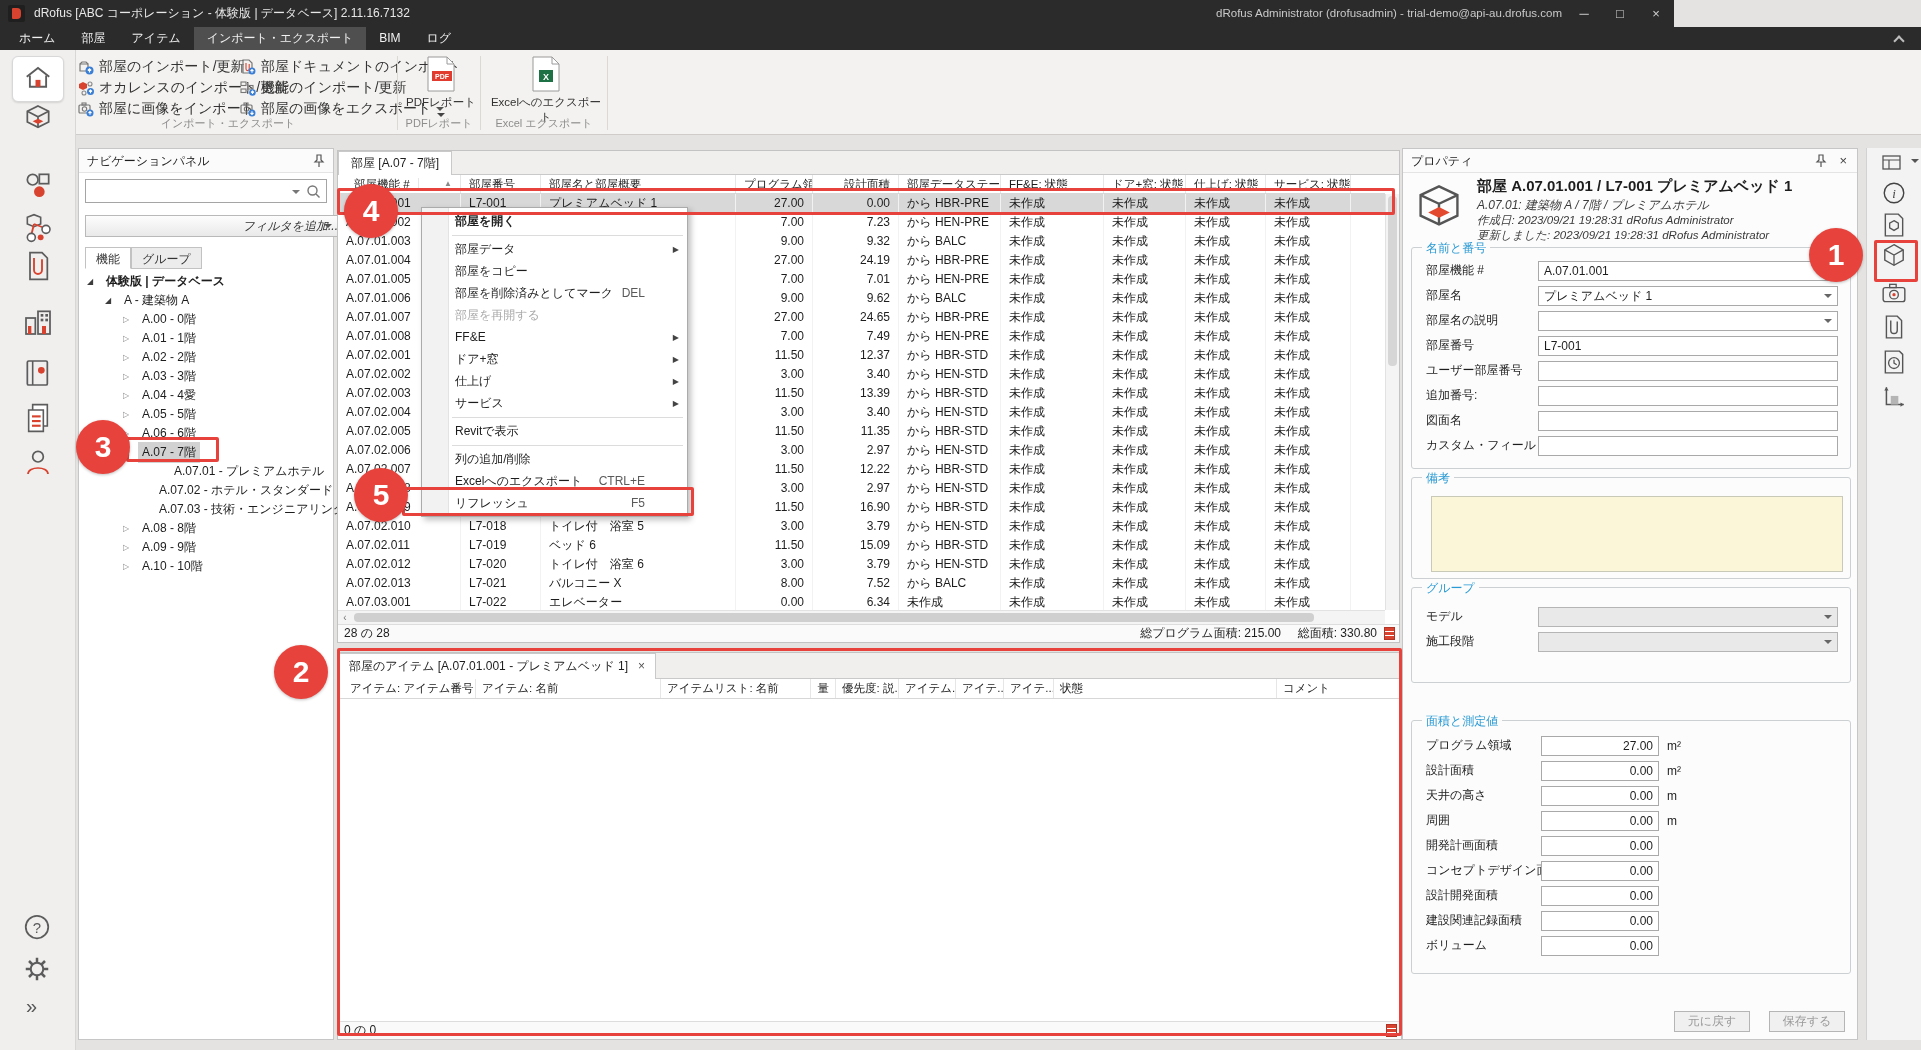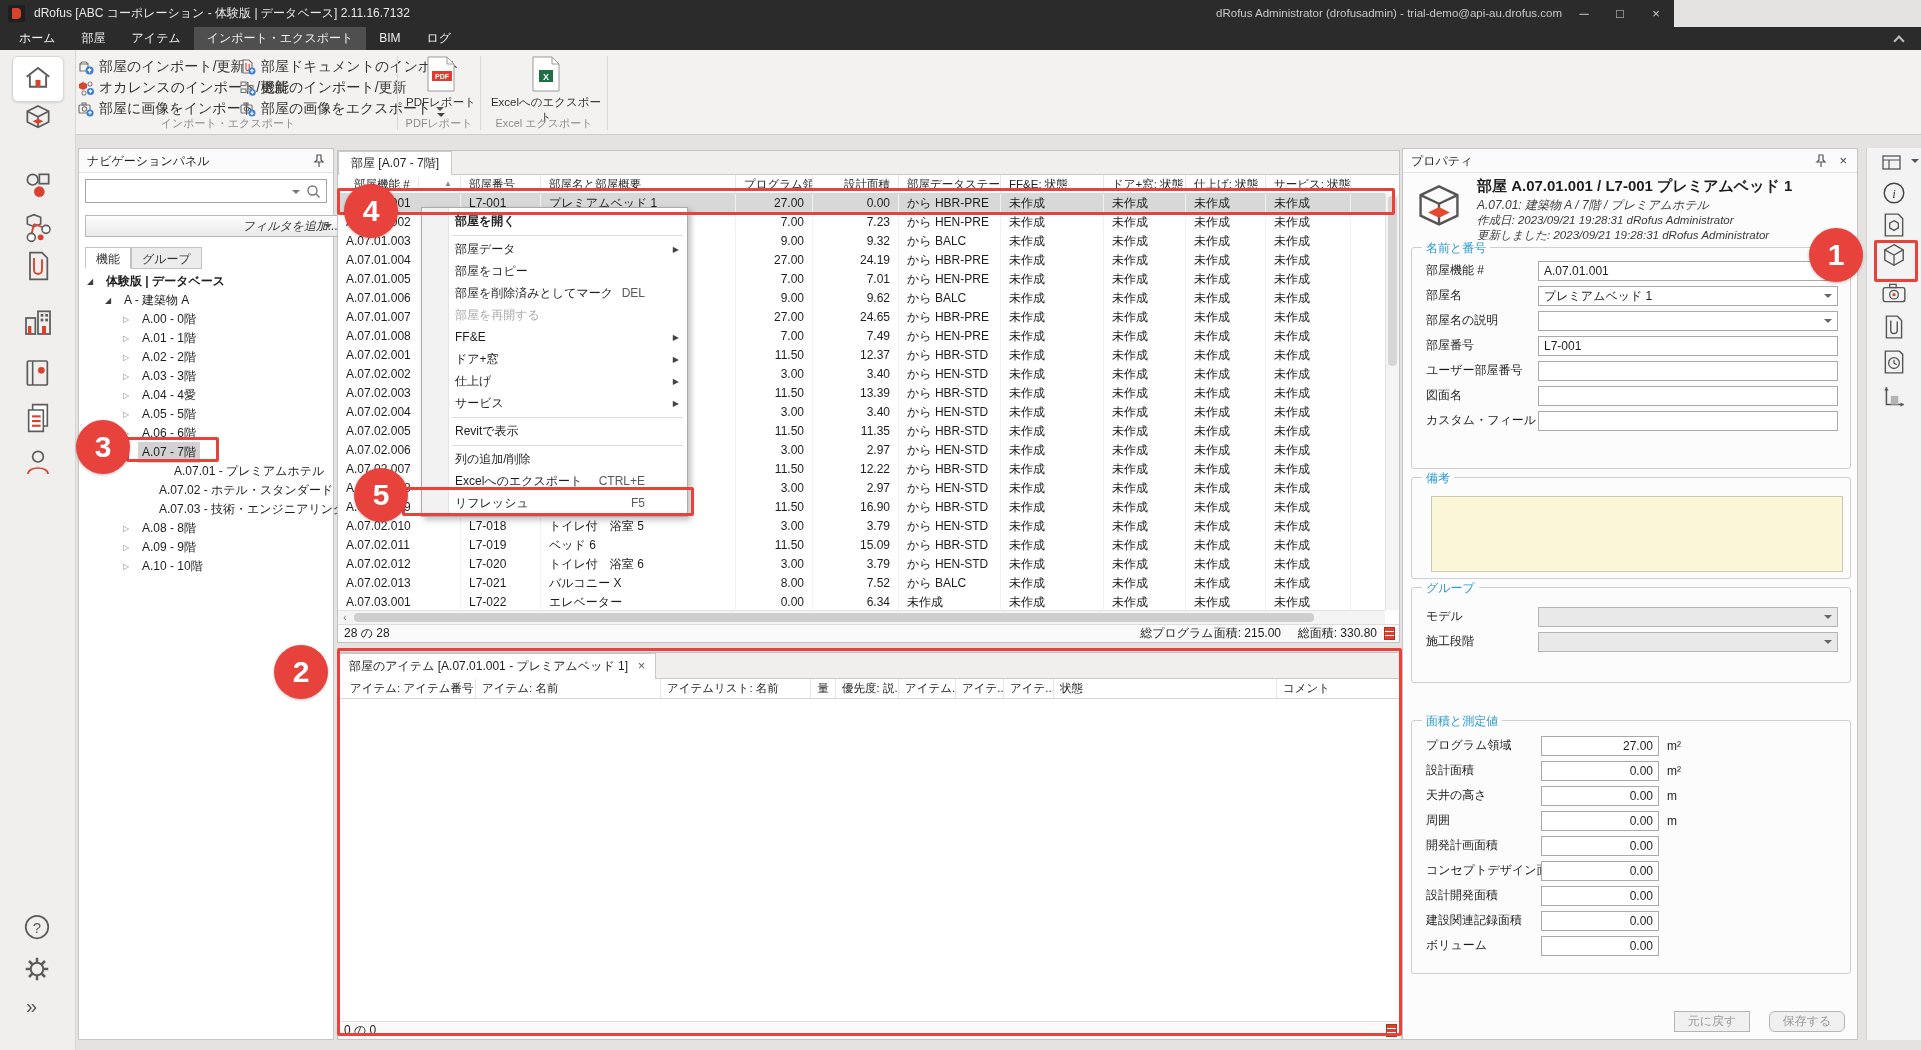--- a/index.html
+++ b/index.html
@@ -148,21 +148,21 @@
 #notes-box{position:absolute;left:19px;top:18px;width:412px;height:76px;background:#fbf6d8;border:1px solid #c9c9b8;}
 .gf-field{position:relative;flex:1;height:20px;margin-right:12px;border:1px solid #b5b5b5;background:#e9e9e9;}
 .gf-field .dd{position:absolute;right:5px;top:7px;width:0;height:0;border:4px solid transparent;border-top-color:#666;}
 .af-row{height:25px;display:flex;align-items:center;padding-left:14px;}
 .af-row .pl{width:115px;white-space:nowrap;overflow:hidden;}
 .af-row .av{width:118px;height:20px;border:1px solid #a9a9a9;background:#fff;line-height:18px;padding:0 5px;text-align:right;}
 .af-row .au{margin-left:8px;width:30px;}
 .pp-btn{position:absolute;width:76px;height:21px;line-height:19px;text-align:center;color:#9a9a9a;
   background:#f0f0f0;border:1px solid #b5b5b5;}
 #btn-undo{left:271px;top:862px;}
-#btn-save{left:366px;top:862px;border-radius:6px;}
+#btn-save{left:366px;top:862px;}
 
 
 #rightstrip{position:absolute;left:1866px;top:148px;width:55px;height:892px;background:#f3f3f3;border-left:1px solid #d2d2d2;}
 .rs-ic{position:absolute;left:14px;width:26px;height:26px;}
 #rs-layout .dd{position:absolute;left:30px;top:8px;width:0;height:0;border:4px solid transparent;border-top-color:#555;}
 
 
 .ann-box{position:absolute;border:3px solid #e8423c;border-radius:2px;z-index:50;}
 .ann-circle{position:absolute;width:54px;height:54px;border-radius:50%;background:#e8423c;color:#fff;
   display:flex;align-items:center;justify-content:center;font-size:30px;font-weight:bold;z-index:55;
@@ -1025,20 +1025,24 @@
         <div class="pf-row">
           <span class="pl">部屋番号</span>
           <span class="pf-field" data-type="input"><span>L7-001</span></span>
         </div>
 
         <div class="pf-row">
           <span class="pl">ユーザー部屋番号</span>
           <span class="pf-field" data-type="input"><span></span></span>
         </div>
 
+        <div class="pf-row">
+          <span class="pl">追加番号:</span>
+          <span class="pf-field" data-type="input"><span></span></span>
+        </div>
 
         <div class="pf-row">
           <span class="pl">図面名</span>
           <span class="pf-field" data-type="input"><span></span></span>
         </div>
 
         <div class="pf-row">
           <span class="pl">カスタム・フィールド</span>
           <span class="pf-field" data-type="input"><span></span></span>
         </div>

